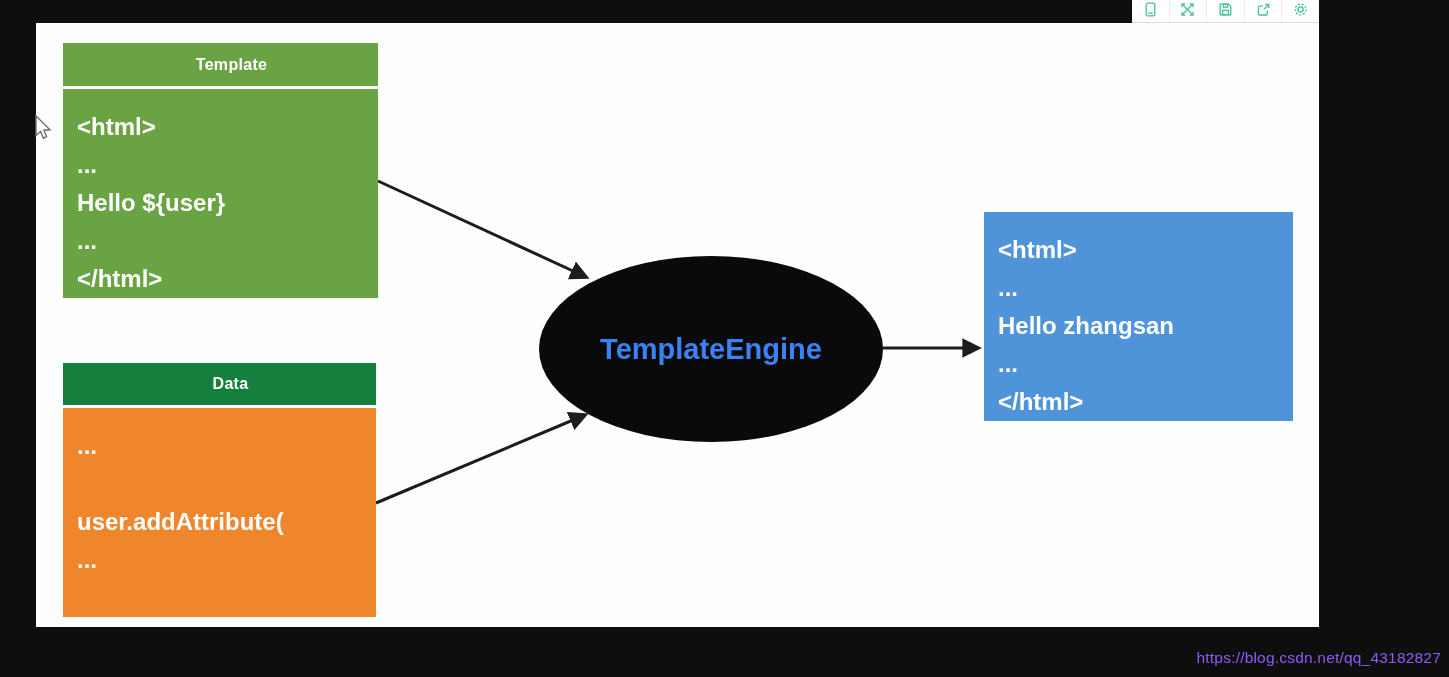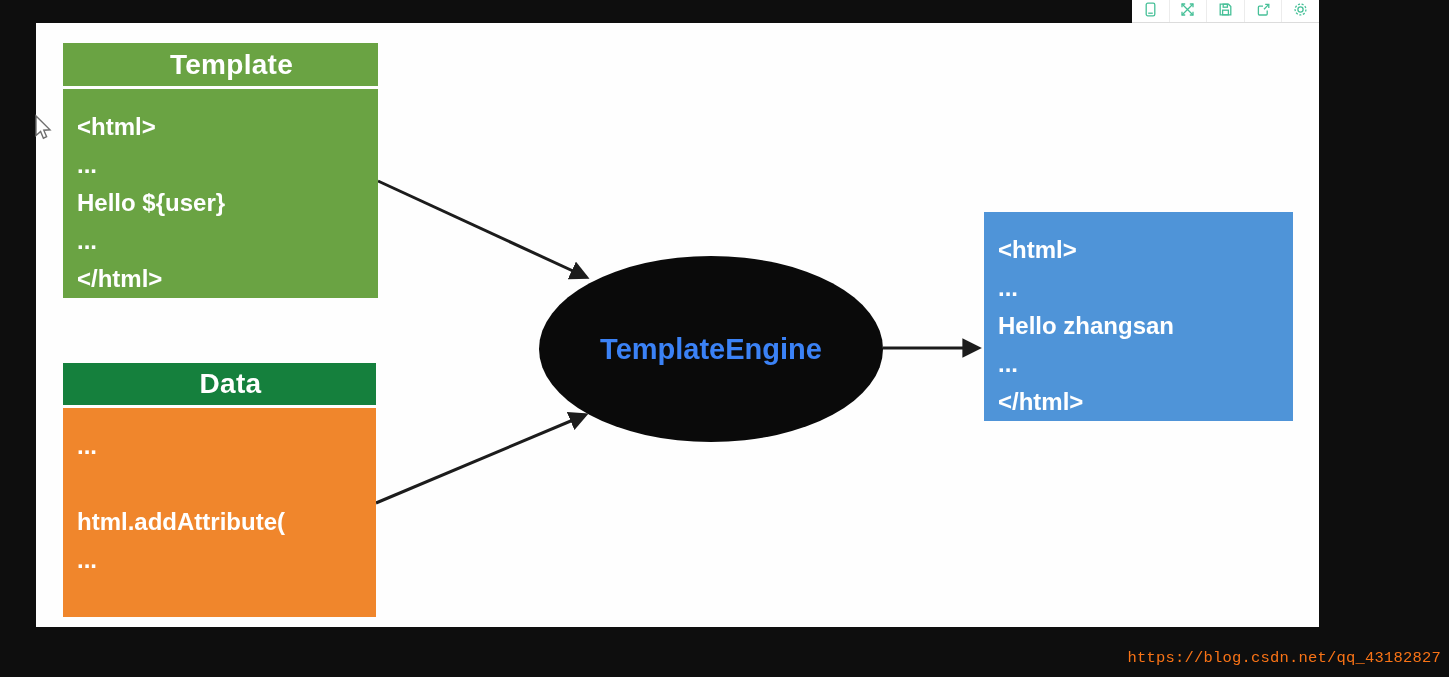--- a/index.html
+++ b/index.html
@@ -7,21 +7,21 @@
     position:relative; width:1449px; height:677px; overflow:hidden;
     background:#0e0e0e; font-family:"Liberation Sans", sans-serif;
   }
   .canvas {
     position:absolute; left:36px; top:23px; width:1283px; height:604px;
     background:#fefefe;
   }
   
   .box { position:absolute; color:#ffffff; font-weight:bold; }
   .box-header {
-    text-align:center; font-size:28px; letter-spacing:0.3px;padding-left:22px;
+    text-align:center; font-size:16px; letter-spacing:0.3px;padding-left:22px;
   }
   .box-body { margin-top:3px; padding-left:14px; padding-top:19px; }
   .box-line { height:38px; line-height:38px; font-size:24px; white-space:pre; }
 
   .template-box { left:27px; top:20px; width:315px; }
   .template-box .box-header { height:43px; line-height:43px; background:#6aa343; }
   .template-box .box-body   { height:190px; background:#6aa343; }
 
   .data-box { left:27px; top:340px; width:313px; }
   .data-box .box-header { height:42px; line-height:42px; background:#15803d; }
@@ -48,21 +48,21 @@
   }
   .tool-btn {
     flex:1; display:flex; align-items:center; justify-content:center;
     border-left:1px solid #ececec; cursor:pointer; box-sizing:border-box;
   }
   .tool-btn:first-child { border-left:none; }
   .tool-btn svg { stroke:#47c098; fill:none; stroke-width:1.3; }
 
   .watermark {
     position:absolute; right:8px; top:649px;
-    color:#f97316; font-size:15.5px; letter-spacing:0.2px;font-family:Liberation Mono, monospace;
+    color:#8b5cf6; font-size:15.5px; letter-spacing:0.2px;
   }
   .cursor { position:absolute; left:31px; top:113px; pointer-events:none; }
 </style>
 </head>
 <body>
 
 <div class="stage">
 
   <div class="canvas">
 
@@ -86,21 +86,21 @@
         <div class="box-line">...</div>
         <div class="box-line">&lt;/html&gt;</div>
       </div>
     </div>
 
     <div class="box data-box">
       <div class="box-header">Data</div>
       <div class="box-body">
         <div class="box-line">...</div>
         <div class="box-line"></div>
-        <div class="box-line">html.addAttribute(</div>
+        <div class="box-line">user.addAttribute(</div>
         <div class="box-line">...</div>
       </div>
     </div>
 
     <div class="engine-ellipse">
       <span class="engine-label">TemplateEngine</span>
     </div>
 
     <div class="box output-box">
       <div class="box-body">

